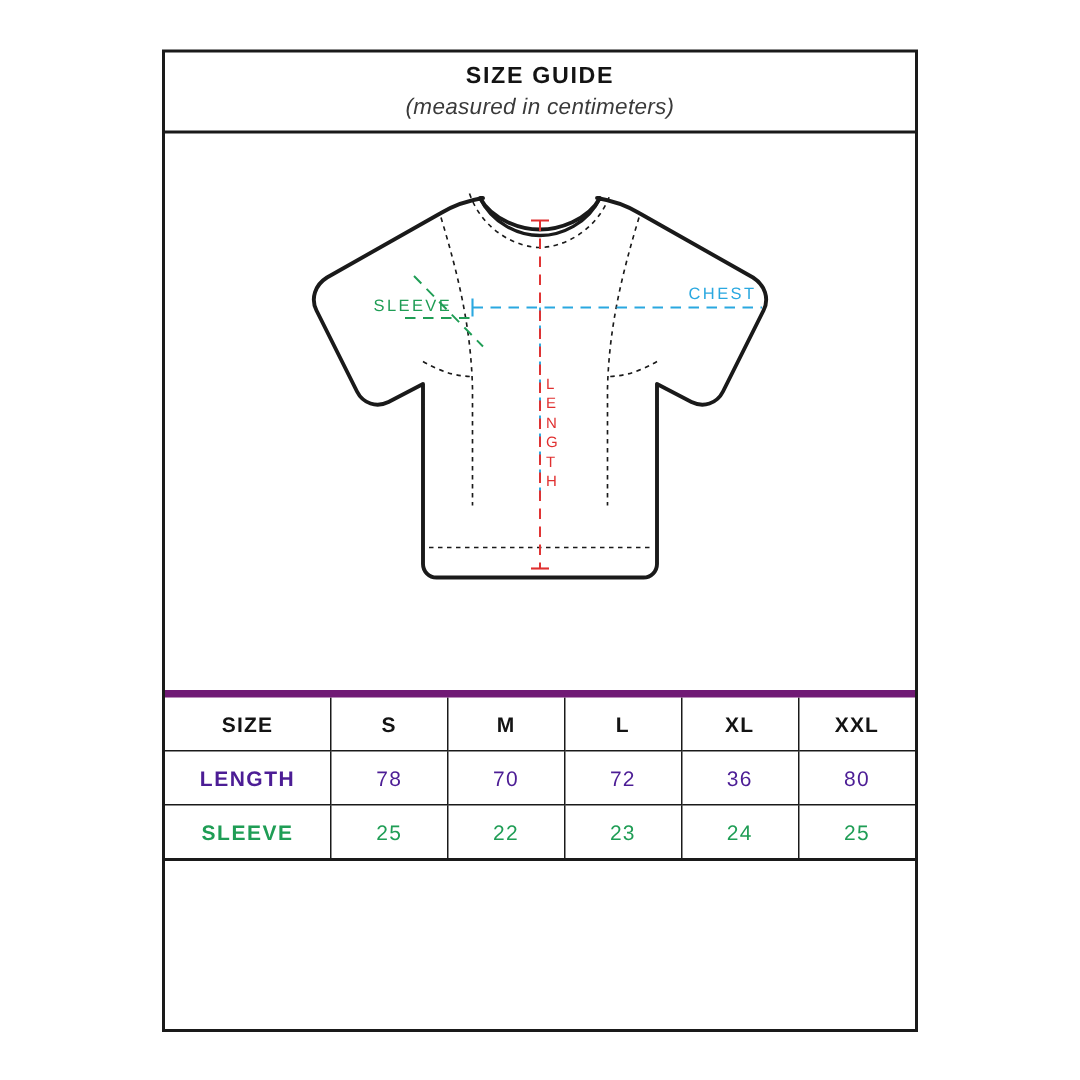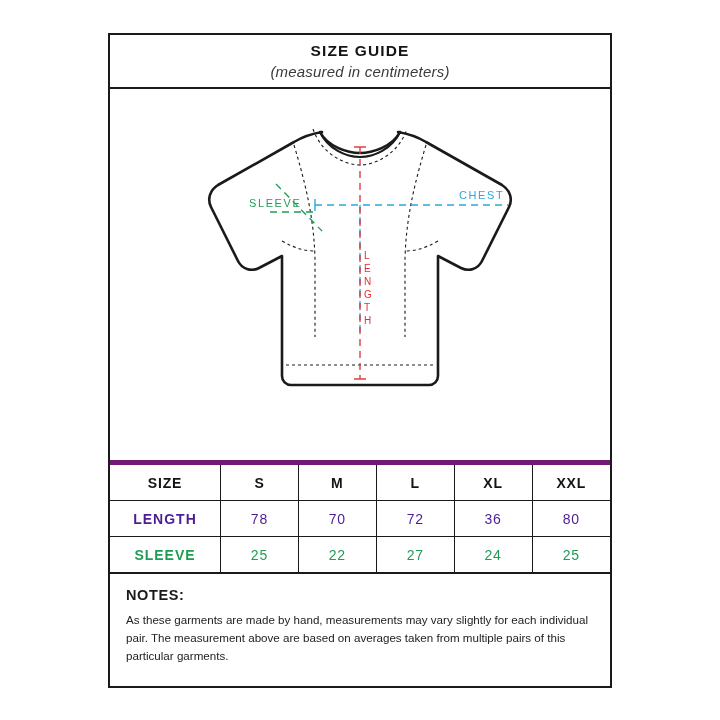--- a/index.html
+++ b/index.html
@@ -257,27 +257,23 @@
           <td>78</td>
           <td>70</td>
           <td>72</td>
           <td>36</td>
           <td>80</td>
         </tr>
         <tr class="row-sleeve">
           <td>SLEEVE</td>
           <td>25</td>
           <td>22</td>
-          <td>27</td>
+          <td>23</td>
           <td>24</td>
           <td>25</td>
         </tr>
       </tbody>
         </table>
     </div>
 
-    <div class="notes">
-      <div class="notes-title">NOTES:</div>
-      <div class="notes-body">As these garments are made by hand, measurements may vary slightly for each individual pair. The measurement above are based on averages taken from multiple pairs of this particular garments.</div>
-    </div>
 
   </div>
 </div>
 
 </body></html>

